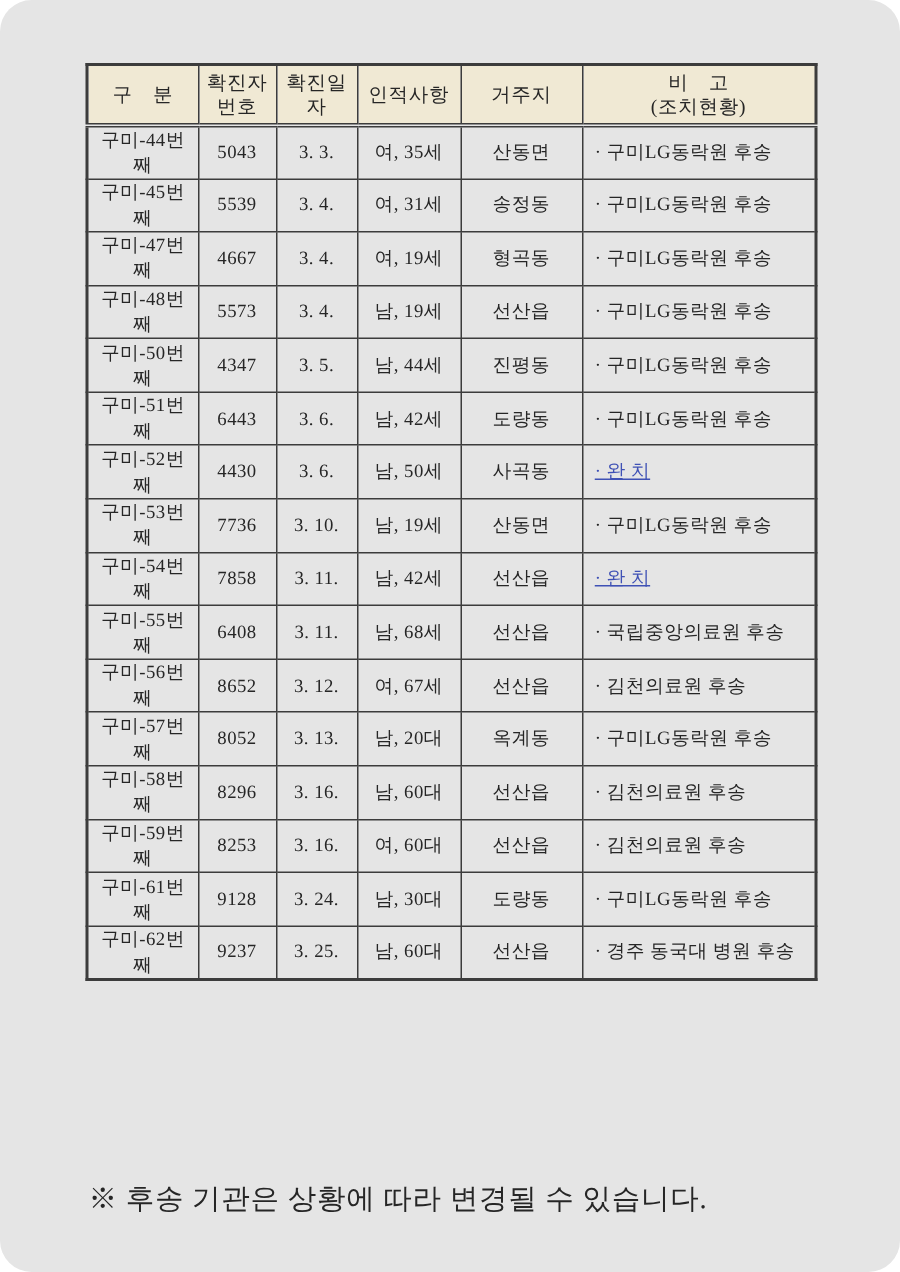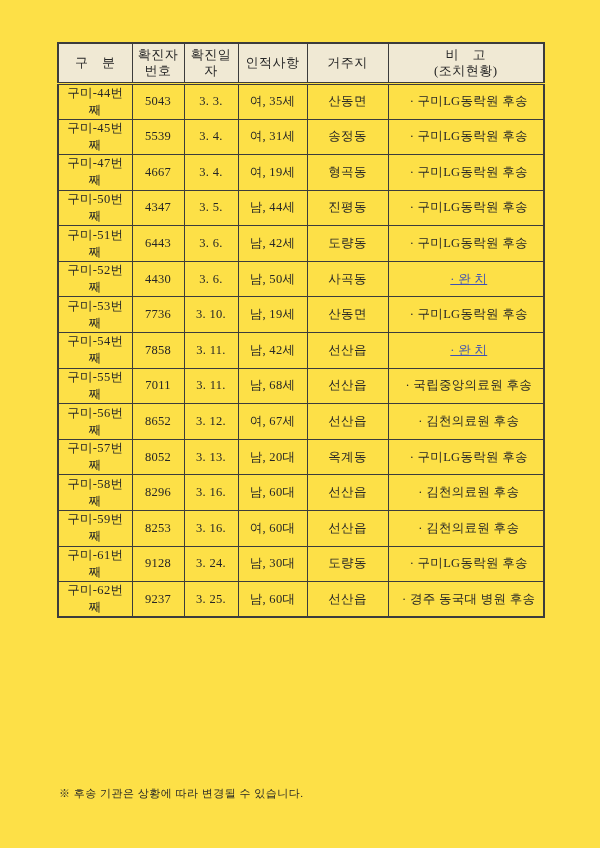--- a/index.html
+++ b/index.html
@@ -7,24 +7,25 @@
     --border-color: #3c3c3c;
     --text-color: #262626;
     --cured-color: #3f51b5;
   }
   * { box-sizing: border-box; }
   html, body { margin: 0; padding: 0; background: #ffffff; }
   .page {
     position: relative;
     width: 600px;
     height: 848px;
-    background: #fde047;
+    background: #e5e5e5;
     font-family: "Liberation Serif", "DejaVu Serif", serif;
     color: var(--text-color);
     overflow: hidden;
+    border-radius: 21px;
   }
   table.case-table {
     position: absolute;
     left: 57px;
     top: 42px;
     width: 486px;
     border-collapse: collapse;
     table-layout: fixed;
   }
   table.case-table { border: 2px solid var(--border-color); }
@@ -45,30 +46,30 @@
     padding: 2px 0;
   }
   .case-table td {
     height: 35.6px;
     font-size: 12.5px;
     text-align: center;
     padding: 0 2px;
     letter-spacing: 0.3px;
   }
   .case-table td.remark {
-    text-align: center;
+    text-align: left;
     padding-left: 8px;
   }
   .case-table td.cured { color: var(--cured-color); text-decoration: underline; }
   .footnote {
     position: absolute;
     left: 59px;
     top: 786px;
     margin: 0;
-    font-size: 11px;
+    font-size: 19px;
     letter-spacing: 0.5px;
     color: var(--text-color);
   }
 </style>
 </head>
 <body>
 
 <div class="page">
   <table class="case-table">
     <colgroup>
@@ -110,20 +111,28 @@
         </tr>
         <tr>
           <td>구미-47번째</td>
           <td>4667</td>
           <td>3. 4.</td>
           <td>여, 19세</td>
           <td>형곡동</td>
           <td class="remark">·&nbsp;구미LG동락원 후송</td>
         </tr>
         <tr>
+          <td>구미-48번째</td>
+          <td>5573</td>
+          <td>3. 4.</td>
+          <td>남, 19세</td>
+          <td>선산읍</td>
+          <td class="remark">·&nbsp;구미LG동락원 후송</td>
+        </tr>
+        <tr>
           <td>구미-50번째</td>
           <td>4347</td>
           <td>3. 5.</td>
           <td>남, 44세</td>
           <td>진평동</td>
           <td class="remark">·&nbsp;구미LG동락원 후송</td>
         </tr>
         <tr>
           <td>구미-51번째</td>
           <td>6443</td>
@@ -151,21 +160,21 @@
         <tr>
           <td>구미-54번째</td>
           <td>7858</td>
           <td>3. 11.</td>
           <td>남, 42세</td>
           <td>선산읍</td>
           <td class="remark cured">·&nbsp;완 치</td>
         </tr>
         <tr>
           <td>구미-55번째</td>
-          <td>7011</td>
+          <td>6408</td>
           <td>3. 11.</td>
           <td>남, 68세</td>
           <td>선산읍</td>
           <td class="remark">·&nbsp;국립중앙의료원 후송</td>
         </tr>
         <tr>
           <td>구미-56번째</td>
           <td>8652</td>
           <td>3. 12.</td>
           <td>여, 67세</td>

